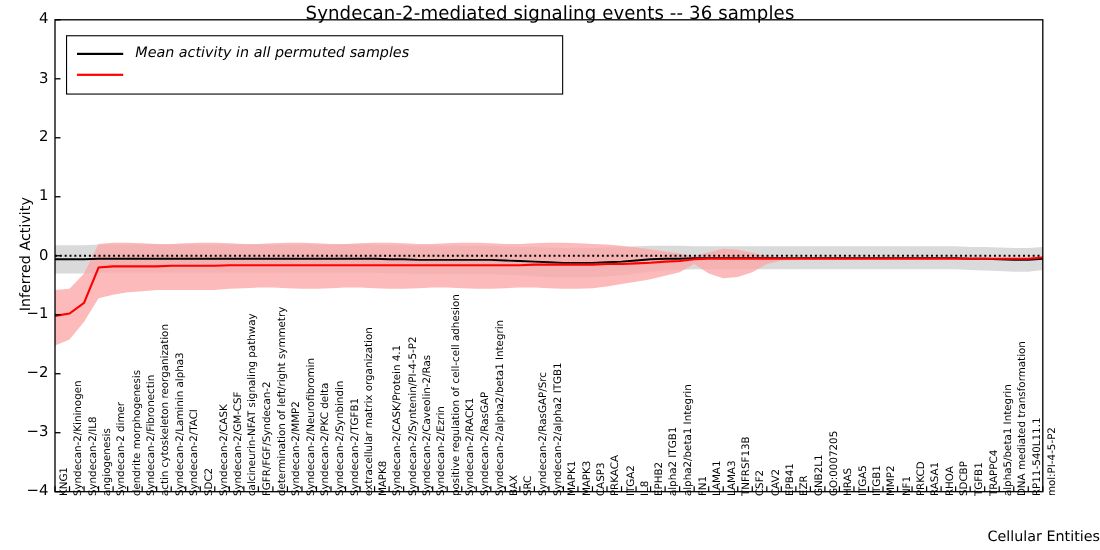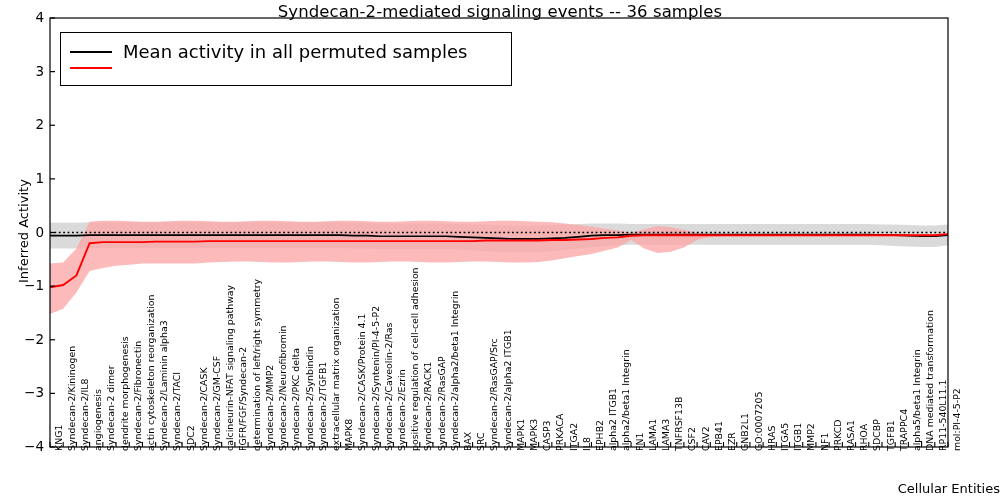--- a/index.html
+++ b/index.html
@@ -30,21 +30,21 @@
     position:absolute;font-size:9.4px;color:#000;white-space:nowrap;
     transform:rotate(-90deg);transform-origin:0 0;
     line-height:9.4px;
   }
   .lg{
     position:absolute;background:#fff;border:1px solid #000;
     box-sizing:border-box;
   }
   .lgrow{position:absolute;display:flex;align-items:center;}
   .lgsw{width:42px;height:0;border-top-width:2.2px;border-top-style:solid;margin-right:11px;}
-  .lgtx{font-size:18px;color:#000;white-space:nowrap;}
+  .lgtx{font-size:13px;color:#000;white-space:nowrap;font-style:italic;}
 </style>
 </head>
 <body>
 
 <div id="fig">
   <div class="ttl">Syndecan-2-mediated signaling events -- 36 samples</div>
   <svg id="canvas" width="1000" height="500">
       <defs>
         <clipPath id="pc">
           <rect x="50" y="18" width="898" height="429"></rect>

